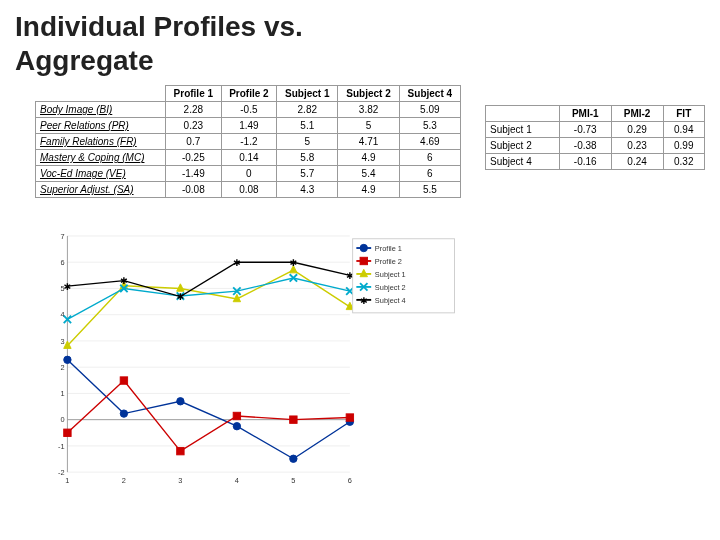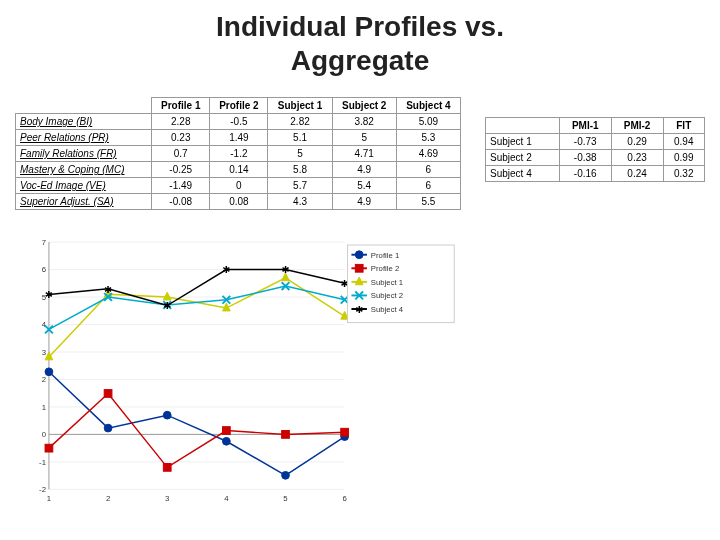--- a/index.html
+++ b/index.html
@@ -12,28 +12,28 @@
       overflow: hidden;
     }
     .page {
       width: 720px;
       height: 540px;
       padding: 10px 15px;
     }
     .title {
       font-size: 28px;
       font-weight: bold;
-      text-align: center;
       line-height: 1.2;
-      margin-bottom: 20px;
+      margin-bottom: 8px;
       color: #222;
     }
     .content-area {
       display: flex;
       gap: 24px;
+      margin-left: 20px;
     }
     .left-section {
       flex: 1;
     }
     .right-section {
       width: 220px;
     }
     
     .main-table {
       width: 100%;

